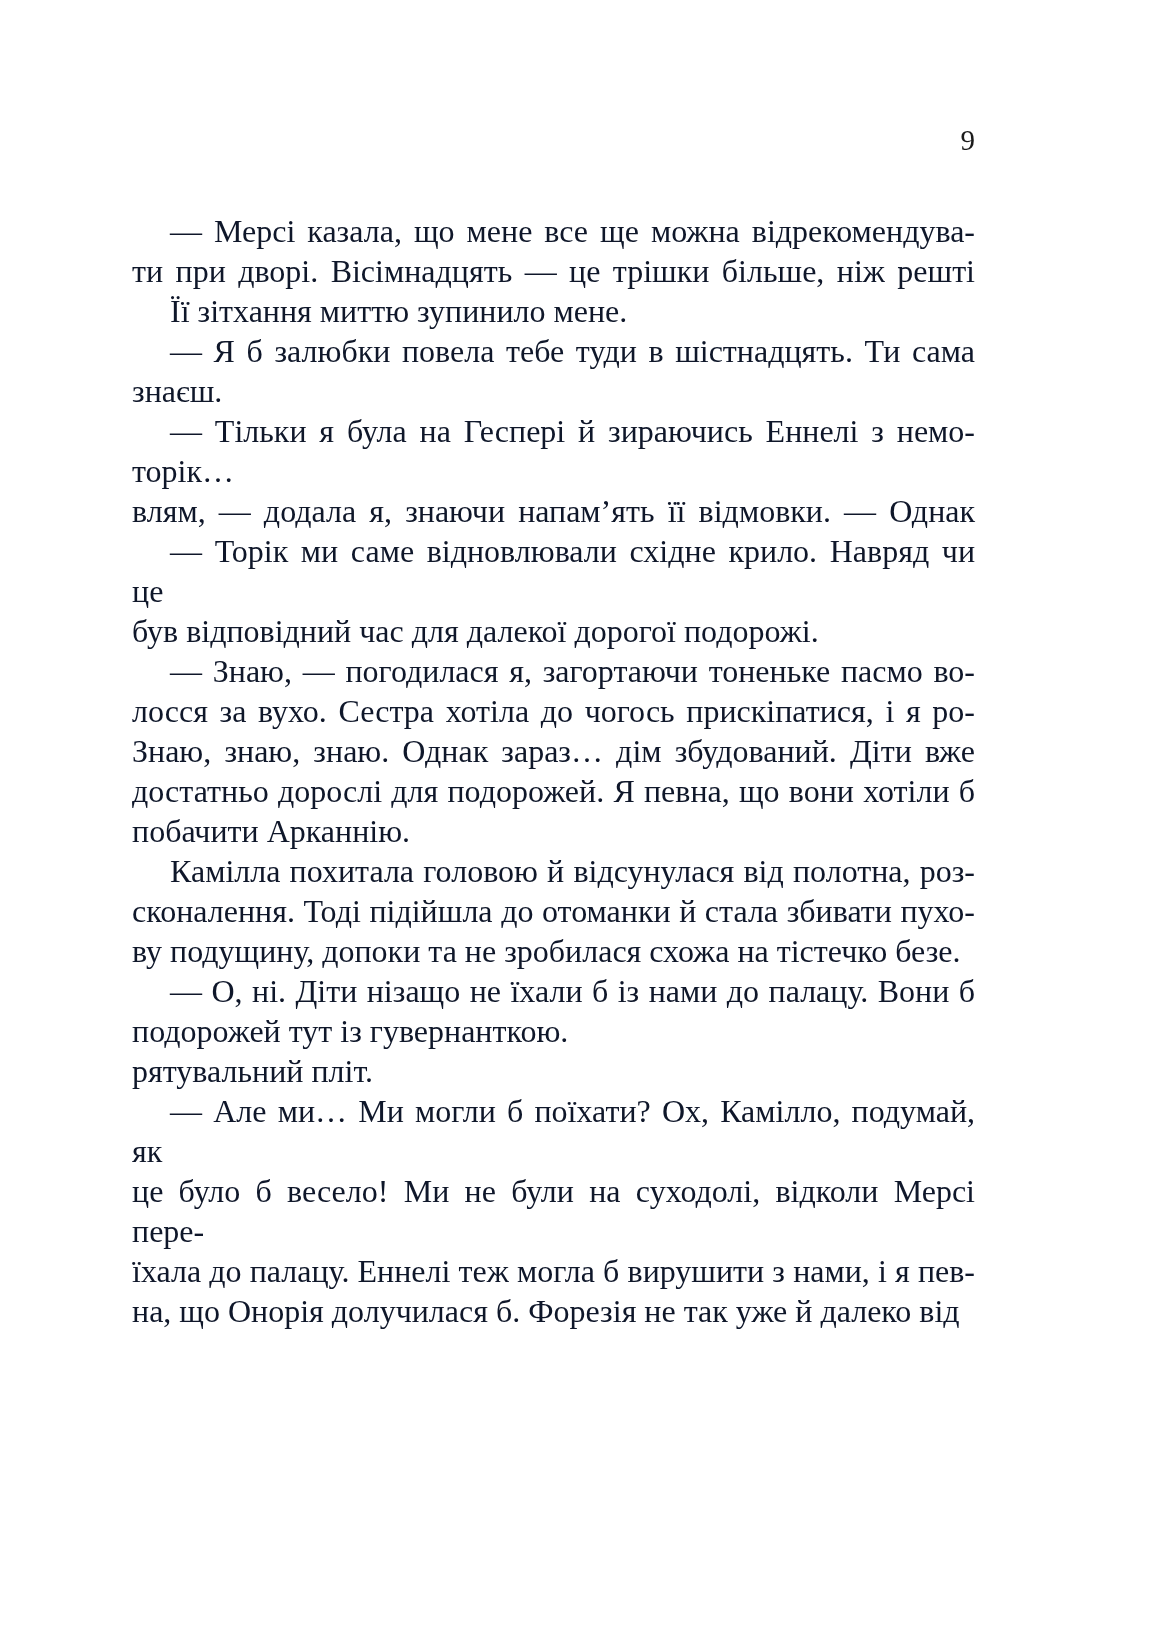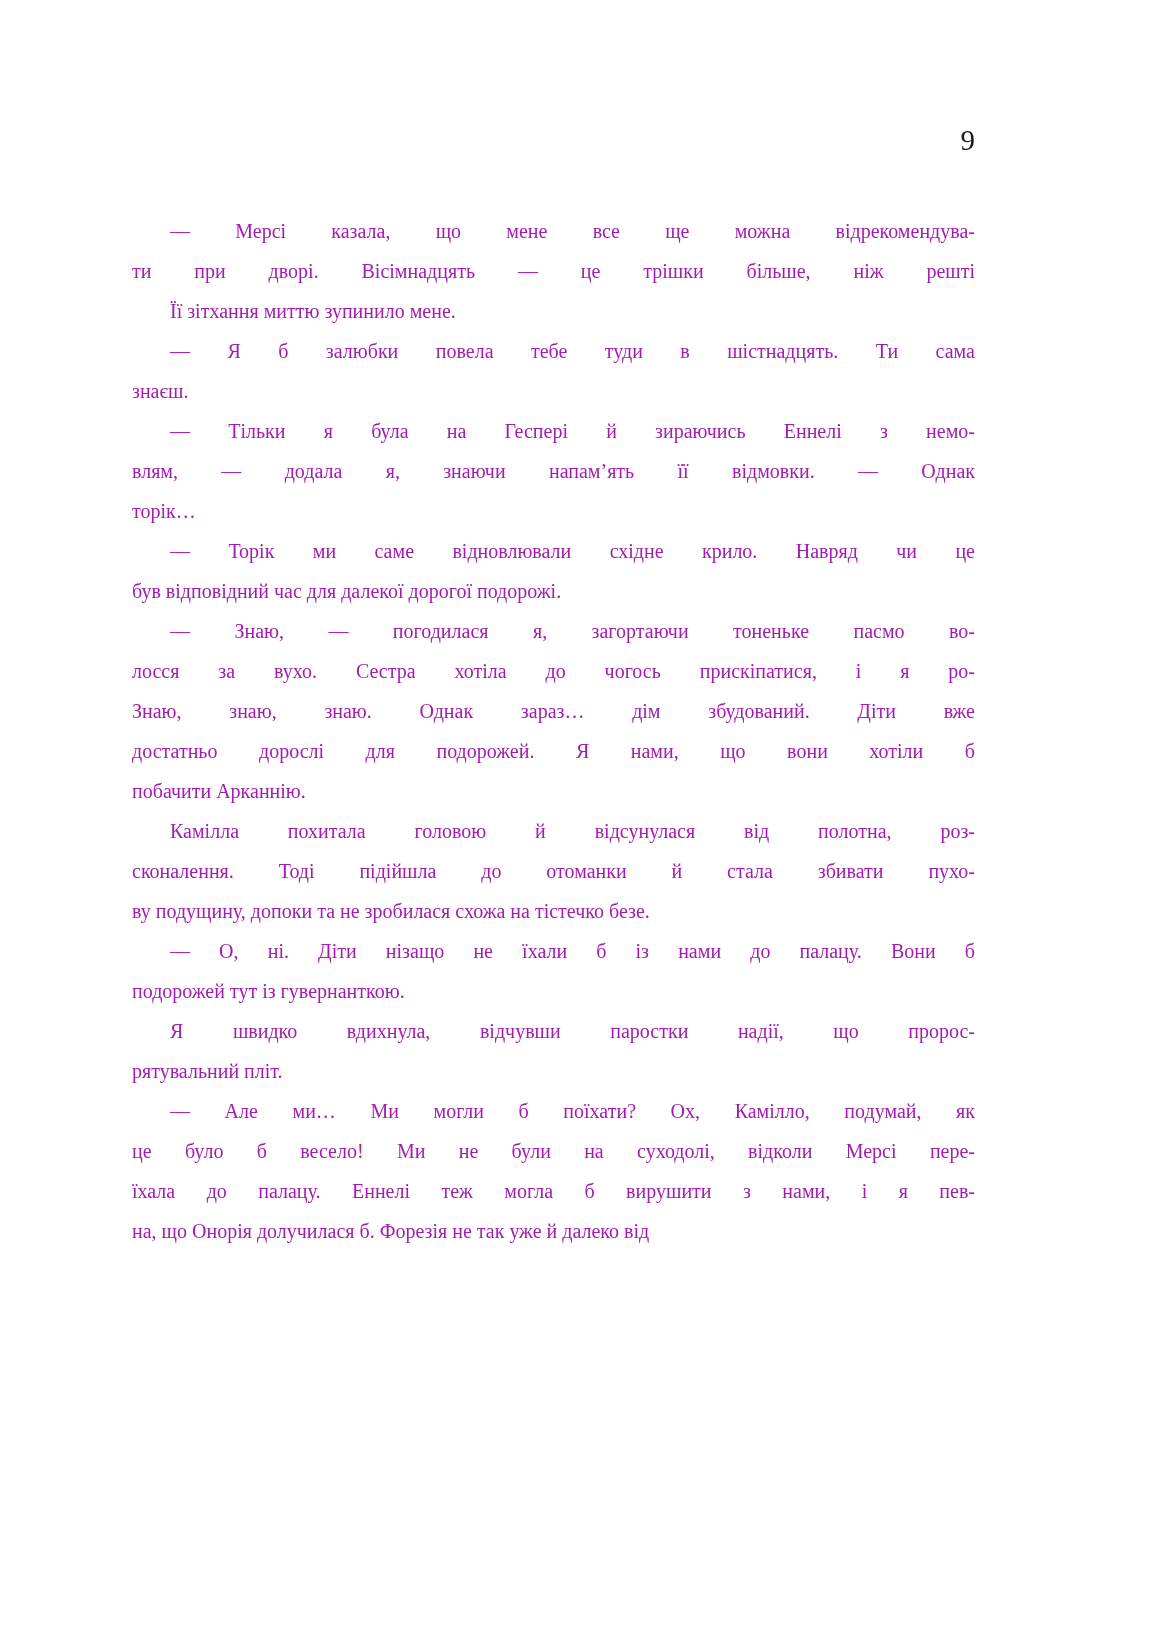--- a/index.html
+++ b/index.html
@@ -27,23 +27,23 @@
     font-size: 29px;
     line-height: 33px;
     text-align: right;
     color: #1b1b1b;
   }
   .text-block {
     position: absolute;
     top: 211px;
     left: 132px;
     width: 843px;
-    font-size: 20px;
+    font-size: 32px;
     line-height: 40px;
-    color: #a21caf;
+    color: #0f172a;
   }
   .paragraph {
     margin: 0;
     padding: 0;
   }
   .line {
     text-align: justify;
     text-align-last: justify;
     white-space: normal;
   }
@@ -66,45 +66,44 @@
       </div>
       <div class="paragraph">
         <div class="line first last">Її зітхання миттю зупинило мене.</div>
       </div>
       <div class="paragraph">
         <div class="line first">— Я б залюбки повела тебе туди в шістнадцять. Ти сама</div>
         <div class="line last">знаєш.</div>
       </div>
       <div class="paragraph">
         <div class="line first">— Тільки я була на Геспері й зираючись Еннелі з немо-</div>
+        <div class="line last">торік…</div>
         <div class="line">влям, — додала я, знаючи напам’ять її відмовки. — Однак</div>
-        <div class="line last">торік…</div>
       </div>
       <div class="paragraph">
         <div class="line first">— Торік ми саме відновлювали східне крило. Навряд чи це</div>
         <div class="line last">був відповідний час для далекої дорогої подорожі.</div>
       </div>
       <div class="paragraph">
         <div class="line first">— Знаю, — погодилася я, загортаючи тоненьке пасмо во-</div>
         <div class="line">лосся за вухо. Сестра хотіла до чогось прискіпатися, і я ро-</div>
         <div class="line">Знаю, знаю, знаю. Однак зараз… дім збудований. Діти вже</div>
-        <div class="line">достатньо дорослі для подорожей. Я нами, що вони хотіли б</div>
+        <div class="line">достатньо дорослі для подорожей. Я певна, що вони хотіли б</div>
         <div class="line last">побачити Арканнію.</div>
       </div>
       <div class="paragraph">
         <div class="line first">Камілла похитала головою й відсунулася від полотна, роз-</div>
         <div class="line">сконалення. Тоді підійшла до отоманки й стала збивати пухо-</div>
         <div class="line last">ву подущину, допоки та не зробилася схожа на тістечко безе.</div>
       </div>
       <div class="paragraph">
         <div class="line first">— О, ні. Діти нізащо не їхали б із нами до палацу. Вони б</div>
         <div class="line last">подорожей тут із гувернанткою.</div>
       </div>
       <div class="paragraph">
-        <div class="line first">Я швидко вдихнула, відчувши паростки надії, що пророс-</div>
         <div class="line last">рятувальний пліт.</div>
       </div>
       <div class="paragraph">
         <div class="line first">— Але ми… Ми могли б поїхати? Ох, Камілло, подумай, як</div>
         <div class="line">це було б весело! Ми не були на суходолі, відколи Мерсі пере-</div>
         <div class="line">їхала до палацу. Еннелі теж могла б вирушити з нами, і я пев-</div>
         <div class="line last">на, що Онорія долучилася б. Форезія не так уже й далеко від</div>
       </div>
     </div>
 </div>

